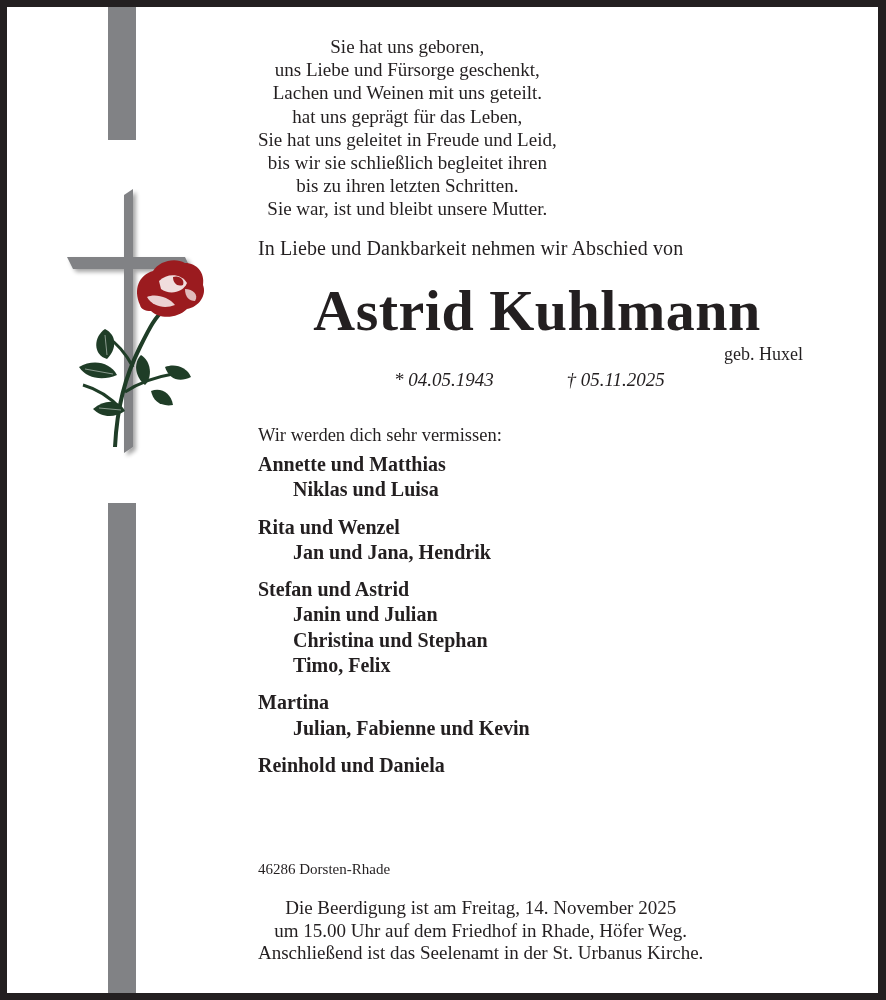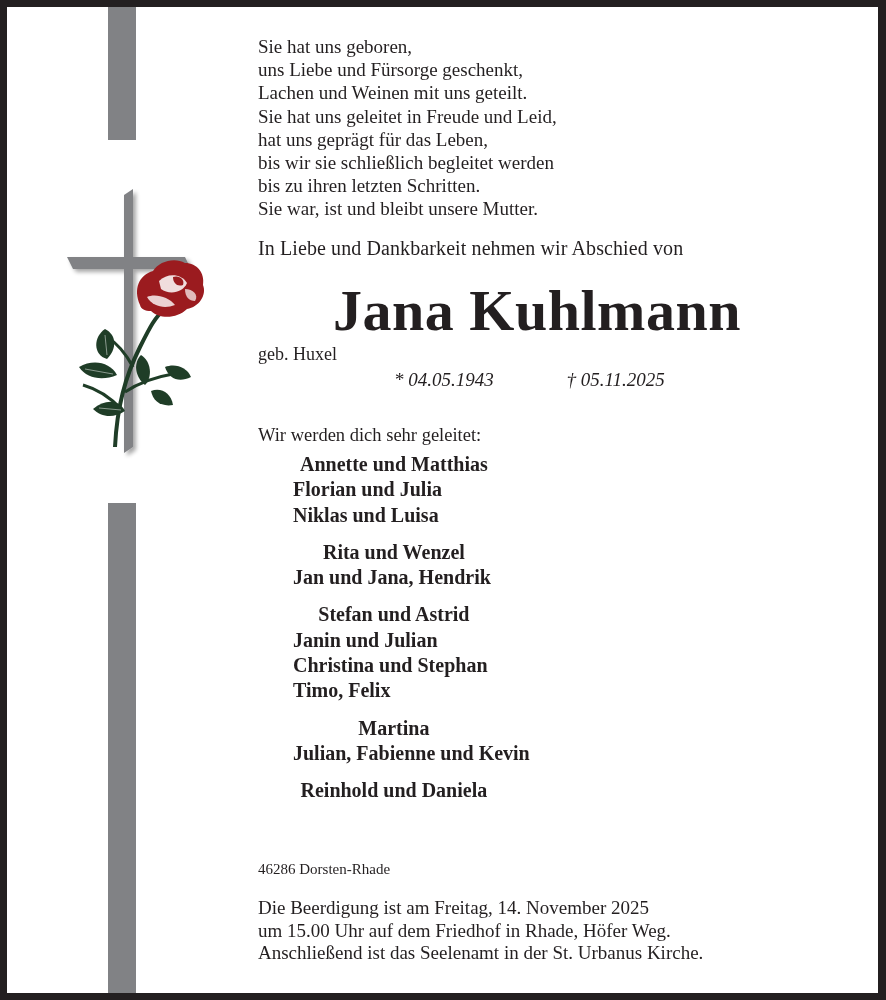--- a/index.html
+++ b/index.html
@@ -16,37 +16,37 @@
       overflow: hidden;
     }
     .bar {
       position: absolute; background: #818285;
     }
     .bar-top { left: 101px; top: 0; width: 28px; height: 133px; }
     .bar-bottom { left: 101px; top: 496px; width: 28px; height: 490px; }
     .emblem { position: absolute; left: 48px; top: 170px; width: 160px; height: 285px; }
     .content { position: absolute; left: 251px; top: 0; width: 600px; }
     .poem { position: absolute; top: 28px; left: 0; font-size: 19px; line-height: 23.2px; }
-    .poem div { white-space: nowrap; }
+    .poem div { white-space: nowrap; text-align: center; }
     .intro { position: absolute; top: 230px; left: 0; font-size: 20px; white-space: nowrap; letter-spacing: 0.1px; }
     .name {
       position: absolute; top: 270px; left: 0; width: 558px; text-align: center;
       font-size: 58px; font-weight: bold; letter-spacing: 0.5px; white-space: nowrap;
     }
-    .maiden { position: absolute; top: 337px; left: 0; width: 545px; text-align: left; font-size: 18px; }
+    .maiden { position: absolute; top: 337px; left: 0; width: 545px; text-align: right; font-size: 18px; }
     .dates { position: absolute; top: 362px; left: 136px; font-size: 19px; white-space: nowrap; font-style: italic; }
     .dates span { display: inline-block; }
     .dates .death { margin-left: 68px; }
     .miss { position: absolute; top: 418px; left: 0; font-size: 18.5px; white-space: nowrap; }
     .family { position: absolute; top: 445px; left: 0; font-size: 20px; font-weight: bold; line-height: 25.3px; }
     .fam-group { margin-bottom: 12px; }
-    .fam-head { white-space: nowrap; text-align: center; }
+    .fam-head { white-space: nowrap; }
     .fam-child { padding-left: 35px; white-space: nowrap; }
     .place { position: absolute; top: 854px; left: 0; font-size: 15px; white-space: nowrap; }
-    .funeral { position: absolute; top: 890px; left: 0; font-size: 19px; line-height: 22.5px; }
+    .funeral { position: absolute; top: 890px; left: 0; font-size: 19px; line-height: 22.5px; text-align: center; }
     .funeral div { white-space: nowrap; }
   </style>
 </head>
 <body>
 
 <div class="frame">
 
   <div class="bar bar-top"></div>
 
   <div class="emblem">
@@ -100,44 +100,43 @@
   </div>
 
   <div class="bar bar-bottom"></div>
 
   <div class="content">
 
     <div class="poem">
       <div>Sie hat uns geboren,</div>
       <div>uns Liebe und Fürsorge geschenkt,</div>
       <div>Lachen und Weinen mit uns geteilt.</div>
+      <div>hat uns geprägt für das Leben,</div>
       <div>Sie hat uns geleitet in Freude und Leid,</div>
-      <div>hat uns geprägt für das Leben,</div>
-      <div>bis wir sie schließlich begleitet werden</div>
+      <div>bis wir sie schließlich begleitet ihren</div>
       <div>bis zu ihren letzten Schritten.</div>
       <div>Sie war, ist und bleibt unsere Mutter.</div>
     </div>
 
     <div class="intro">In Liebe und Dankbarkeit nehmen wir Abschied von</div>
 
-    <div class="name">Jana Kuhlmann</div>
+    <div class="name">Astrid Kuhlmann</div>
 
     <div class="maiden">geb. Huxel</div>
 
     <div class="dates">
       <span class="birth">* 04.05.1943</span>
       <span class="death">† 05.11.2025</span>
     </div>
 
-    <div class="miss">Wir werden dich sehr geleitet:</div>
+    <div class="miss">Wir werden dich sehr vermissen:</div>
 
     <div class="family">
       <div class="fam-group">
         <div class="fam-head">Annette und Matthias</div>
-        <div class="fam-child">Florian und Julia</div>
         <div class="fam-child">Niklas und Luisa</div>
       </div>
       <div class="fam-group">
         <div class="fam-head">Rita und Wenzel</div>
         <div class="fam-child">Jan und Jana, Hendrik</div>
       </div>
       <div class="fam-group">
         <div class="fam-head">Stefan und Astrid</div>
         <div class="fam-child">Janin und Julian</div>
         <div class="fam-child">Christina und Stephan</div>

